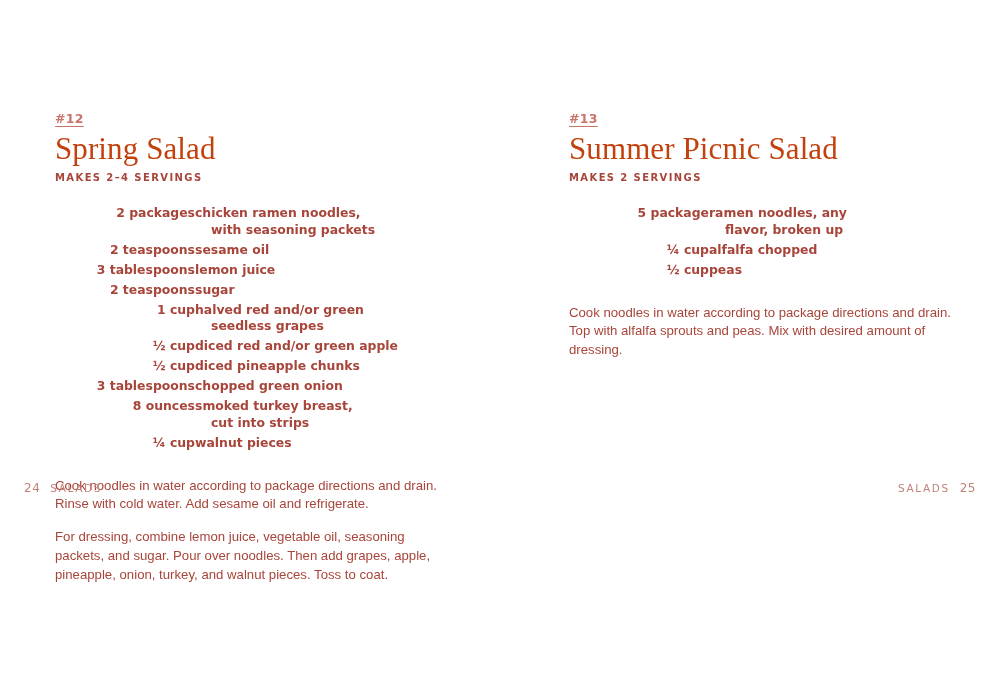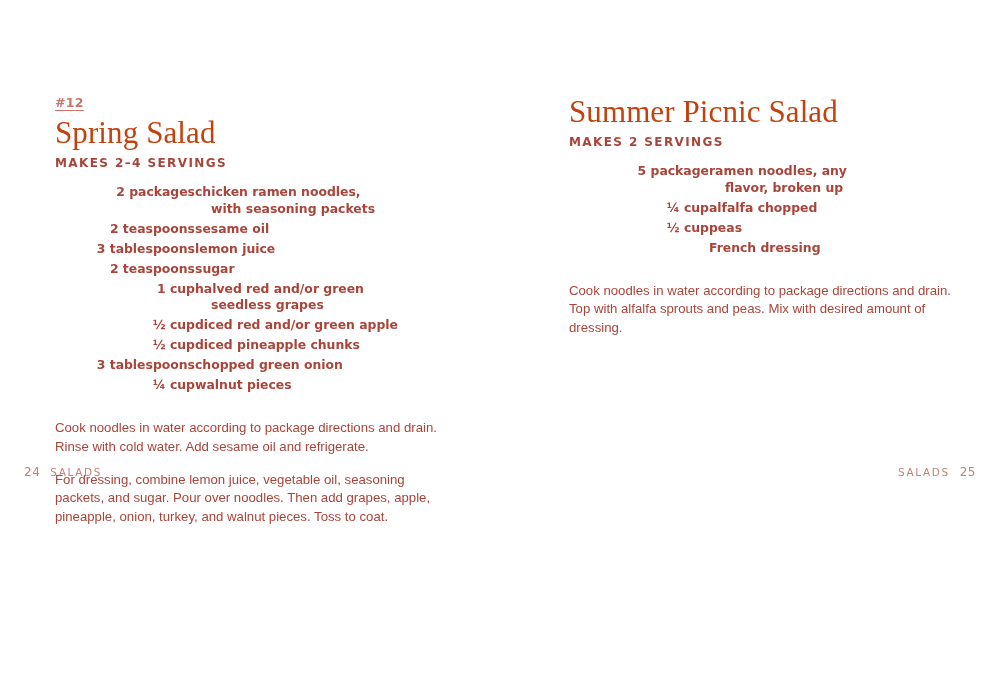--- a/index.html
+++ b/index.html
@@ -15,21 +15,21 @@
     overflow: hidden;
   }
   .spread {
     position: relative;
     width: 1000px;
     height: 691px;
     box-sizing: border-box;
   }
   .page {
     position: absolute;
-    top: 0;
+    top: 16px;
     height: 506px;
     box-sizing: border-box;
   }
   .page-left  { left: 0;   width: 500px; }
   .page-right { left: 500px; width: 500px; }
 
   .content {
     position: absolute;
     top: 95px;
   }
@@ -50,25 +50,25 @@
     font-family: "Liberation Serif", serif;
     font-size: 31px;
     font-weight: normal;
     color: #c2410c;
     margin: 0 0 6px 0;
     letter-spacing: 0.1px;
     line-height: 1.1;
   }
   .recipe-servings {
     font-family: "DejaVu Sans", sans-serif;
-    font-size: 12px;
+    font-size: 10px;
     font-weight: bold;
     letter-spacing: 1.4px;
     color: #a8453a;
-    margin: 0 0 14px 0;
+    margin: 0 0 22px 0;
   }
 
   table.ingredients {
     border-collapse: collapse;
     margin: 0 0 12px 0;
     width: 100%;
   }
   table.ingredients td {
     font-family: "DejaVu Sans", sans-serif;
     font-size: 12.4px;
@@ -178,63 +178,67 @@
           </tr>
           <tr>
             <td class="qty frac">½ cup</td>
             <td class="item">diced pineapple chunks</td>
           </tr>
           <tr>
             <td class="qty">3 tablespoons</td>
             <td class="item">chopped green onion</td>
           </tr>
           <tr>
+            <td class="qty">8 ounces</td>
+            <td class="item">
+              <span>smoked turkey breast,</span>
+              <span class="cont">cut into strips</span>
+            </td>
+          </tr>
+          <tr>
             <td class="qty frac">¼ cup</td>
             <td class="item">walnut pieces</td>
           </tr>
         </tbody>
       </table>
 
       <div class="method">
         <p>Cook noodles in water according to package directions and drain. Rinse with cold water. Add sesame oil and refrigerate.</p>
         <p>For dressing, combine lemon juice, vegetable oil, seasoning packets, and sugar. Pour over noodles. Then add grapes, apple, pineapple, onion, turkey, and walnut pieces. Toss to coat.</p>
       </div>
     </div>
 
     <div class="footer footer-left">
       <span class="folio">24</span>
       <span>SALADS</span>
     </div>
   </div>
 
   <div class="page page-right">
     <div class="content">
+      <div class="recipe-number">#13</div>
       <h1 class="recipe-title">Summer Picnic Salad</h1>
       <div class="recipe-servings">MAKES 2 SERVINGS</div>
 
       <table class="ingredients">
         <tbody>
           <tr>
             <td class="qty">5 package</td>
             <td class="item">
               <span>ramen noodles, any</span>
               <span class="cont">flavor, broken up</span>
             </td>
           </tr>
           <tr>
             <td class="qty frac">¼ cup</td>
             <td class="item">alfalfa chopped</td>
           </tr>
           <tr>
             <td class="qty frac">½ cup</td>
             <td class="item">peas</td>
-          </tr>
-          <tr>
-            <td class="qty"></td>
-            <td class="item">French dressing</td>
           </tr>
         </tbody>
       </table>
 
       <div class="method">
         <p>Cook noodles in water according to package directions and drain. Top with alfalfa sprouts and peas. Mix with desired amount of dressing.</p>
       </div>
     </div>
 
     <div class="footer footer-right">

